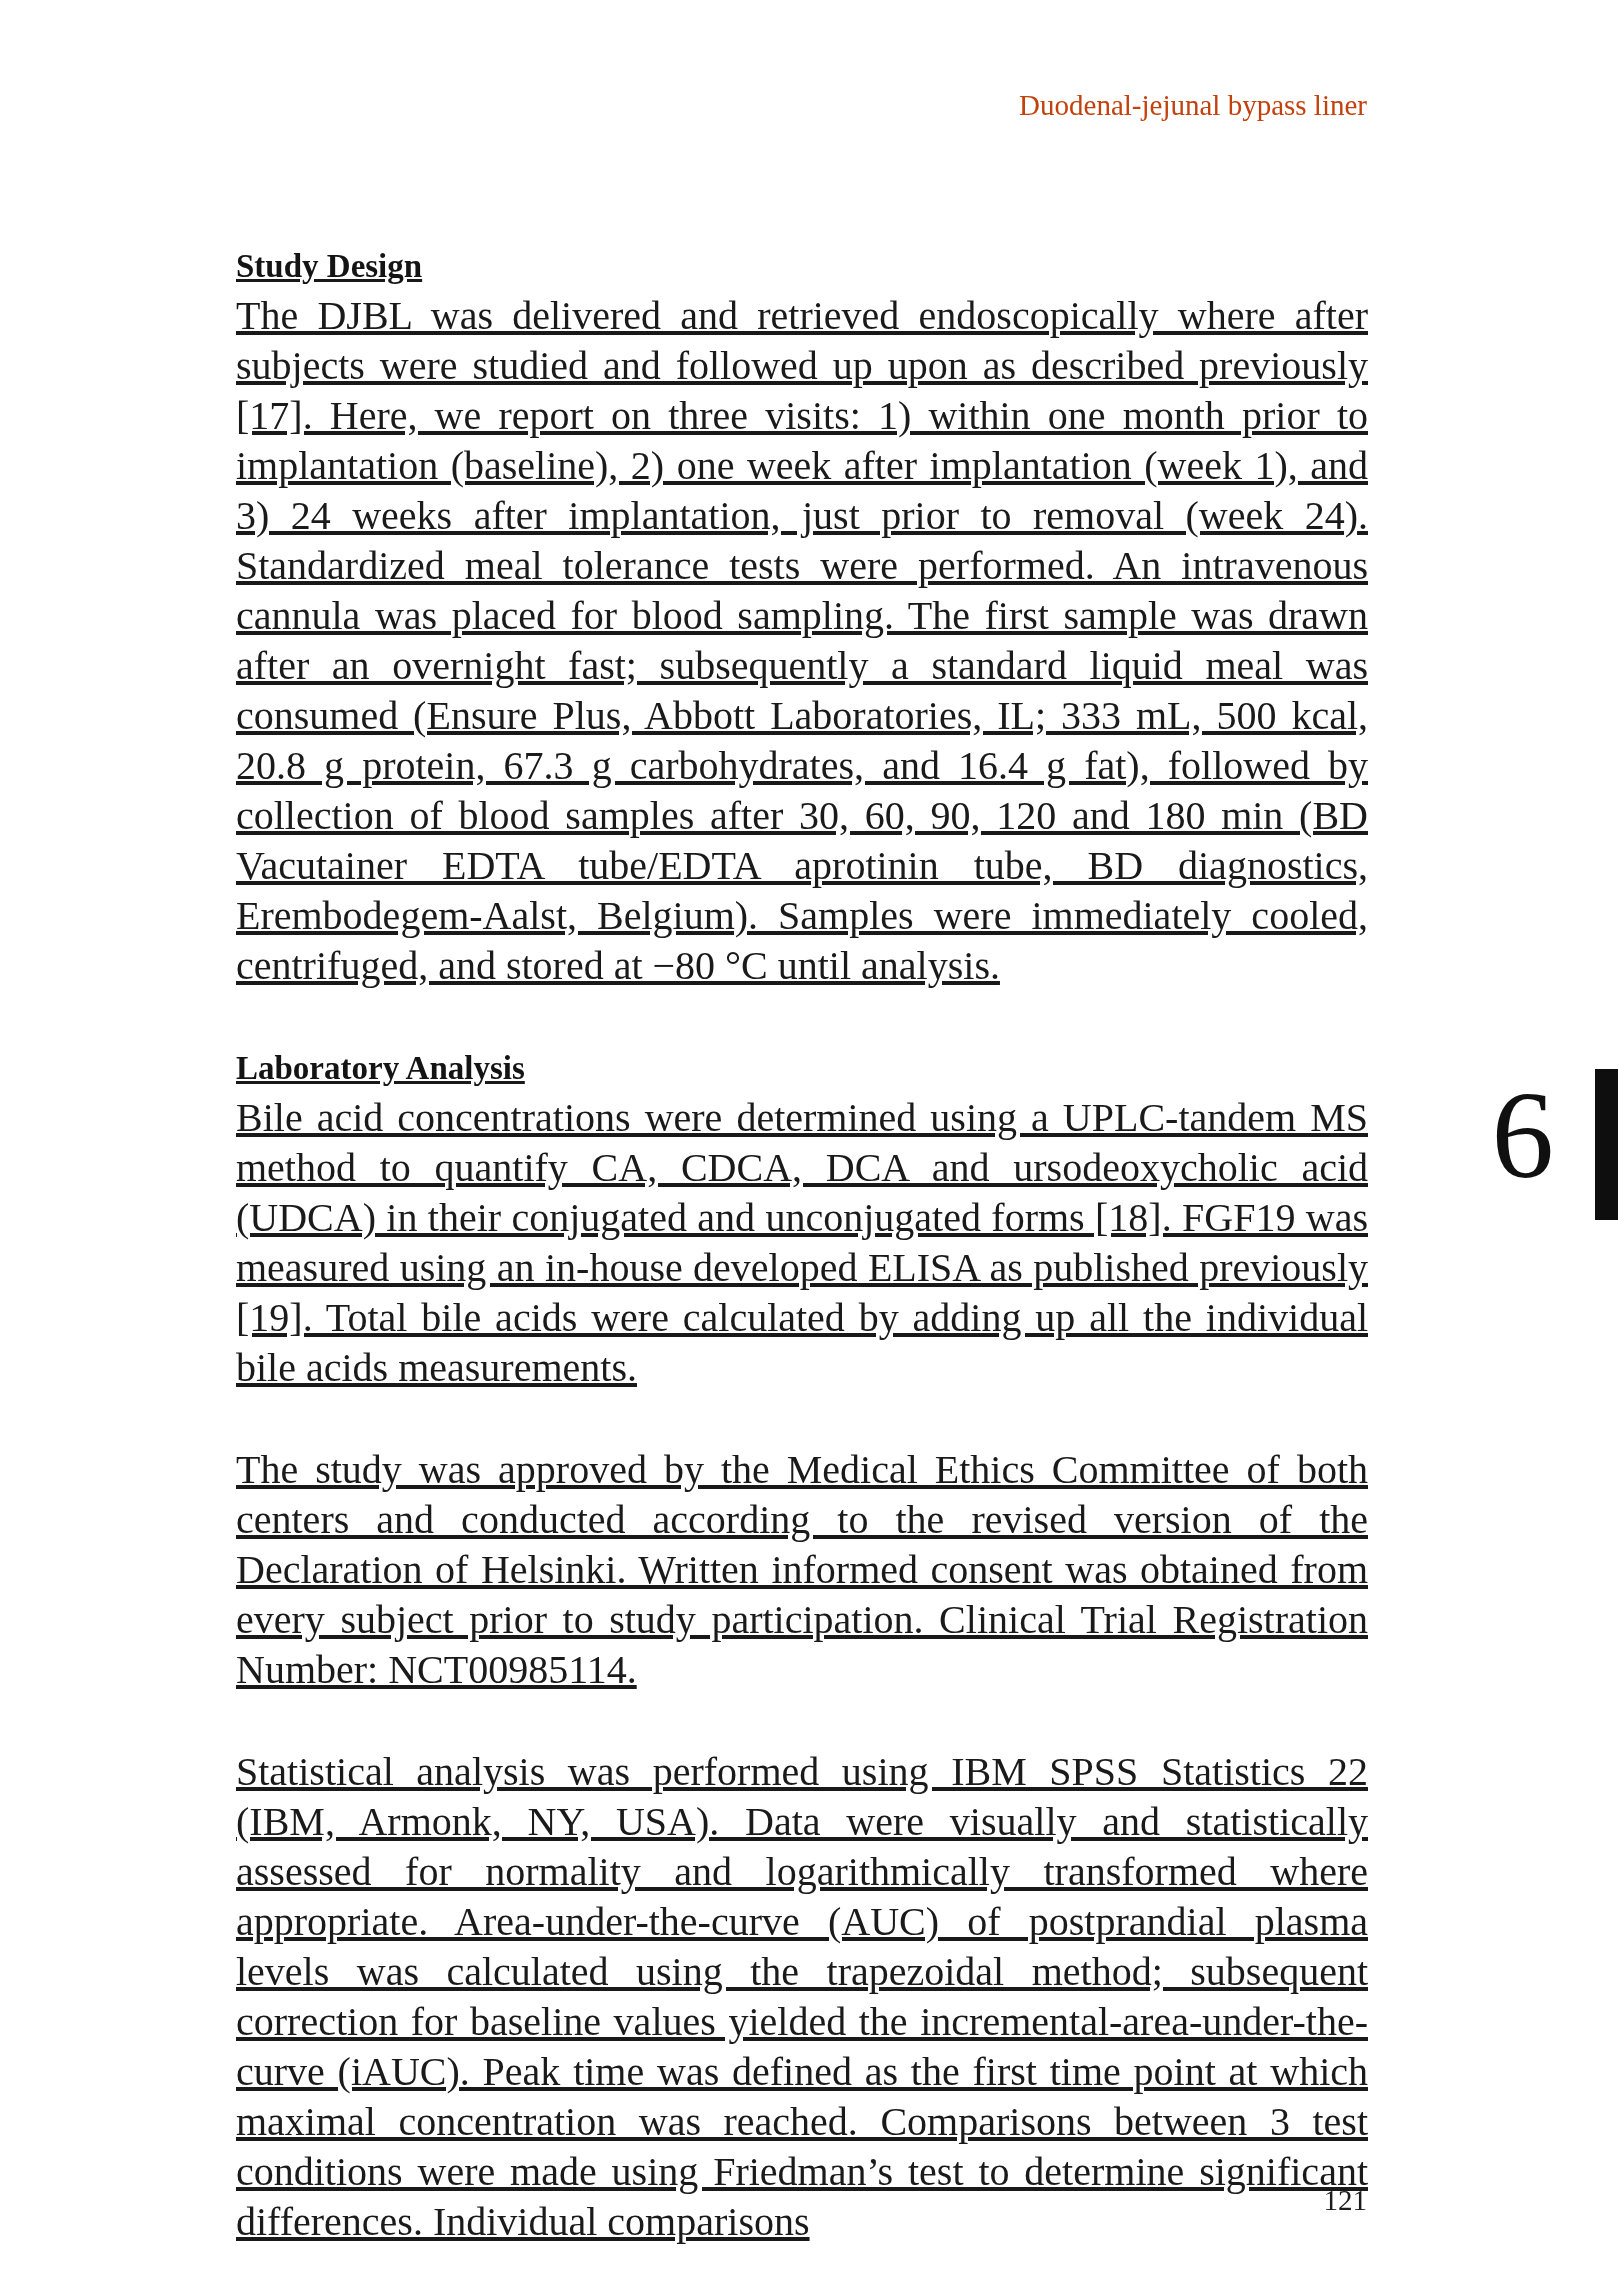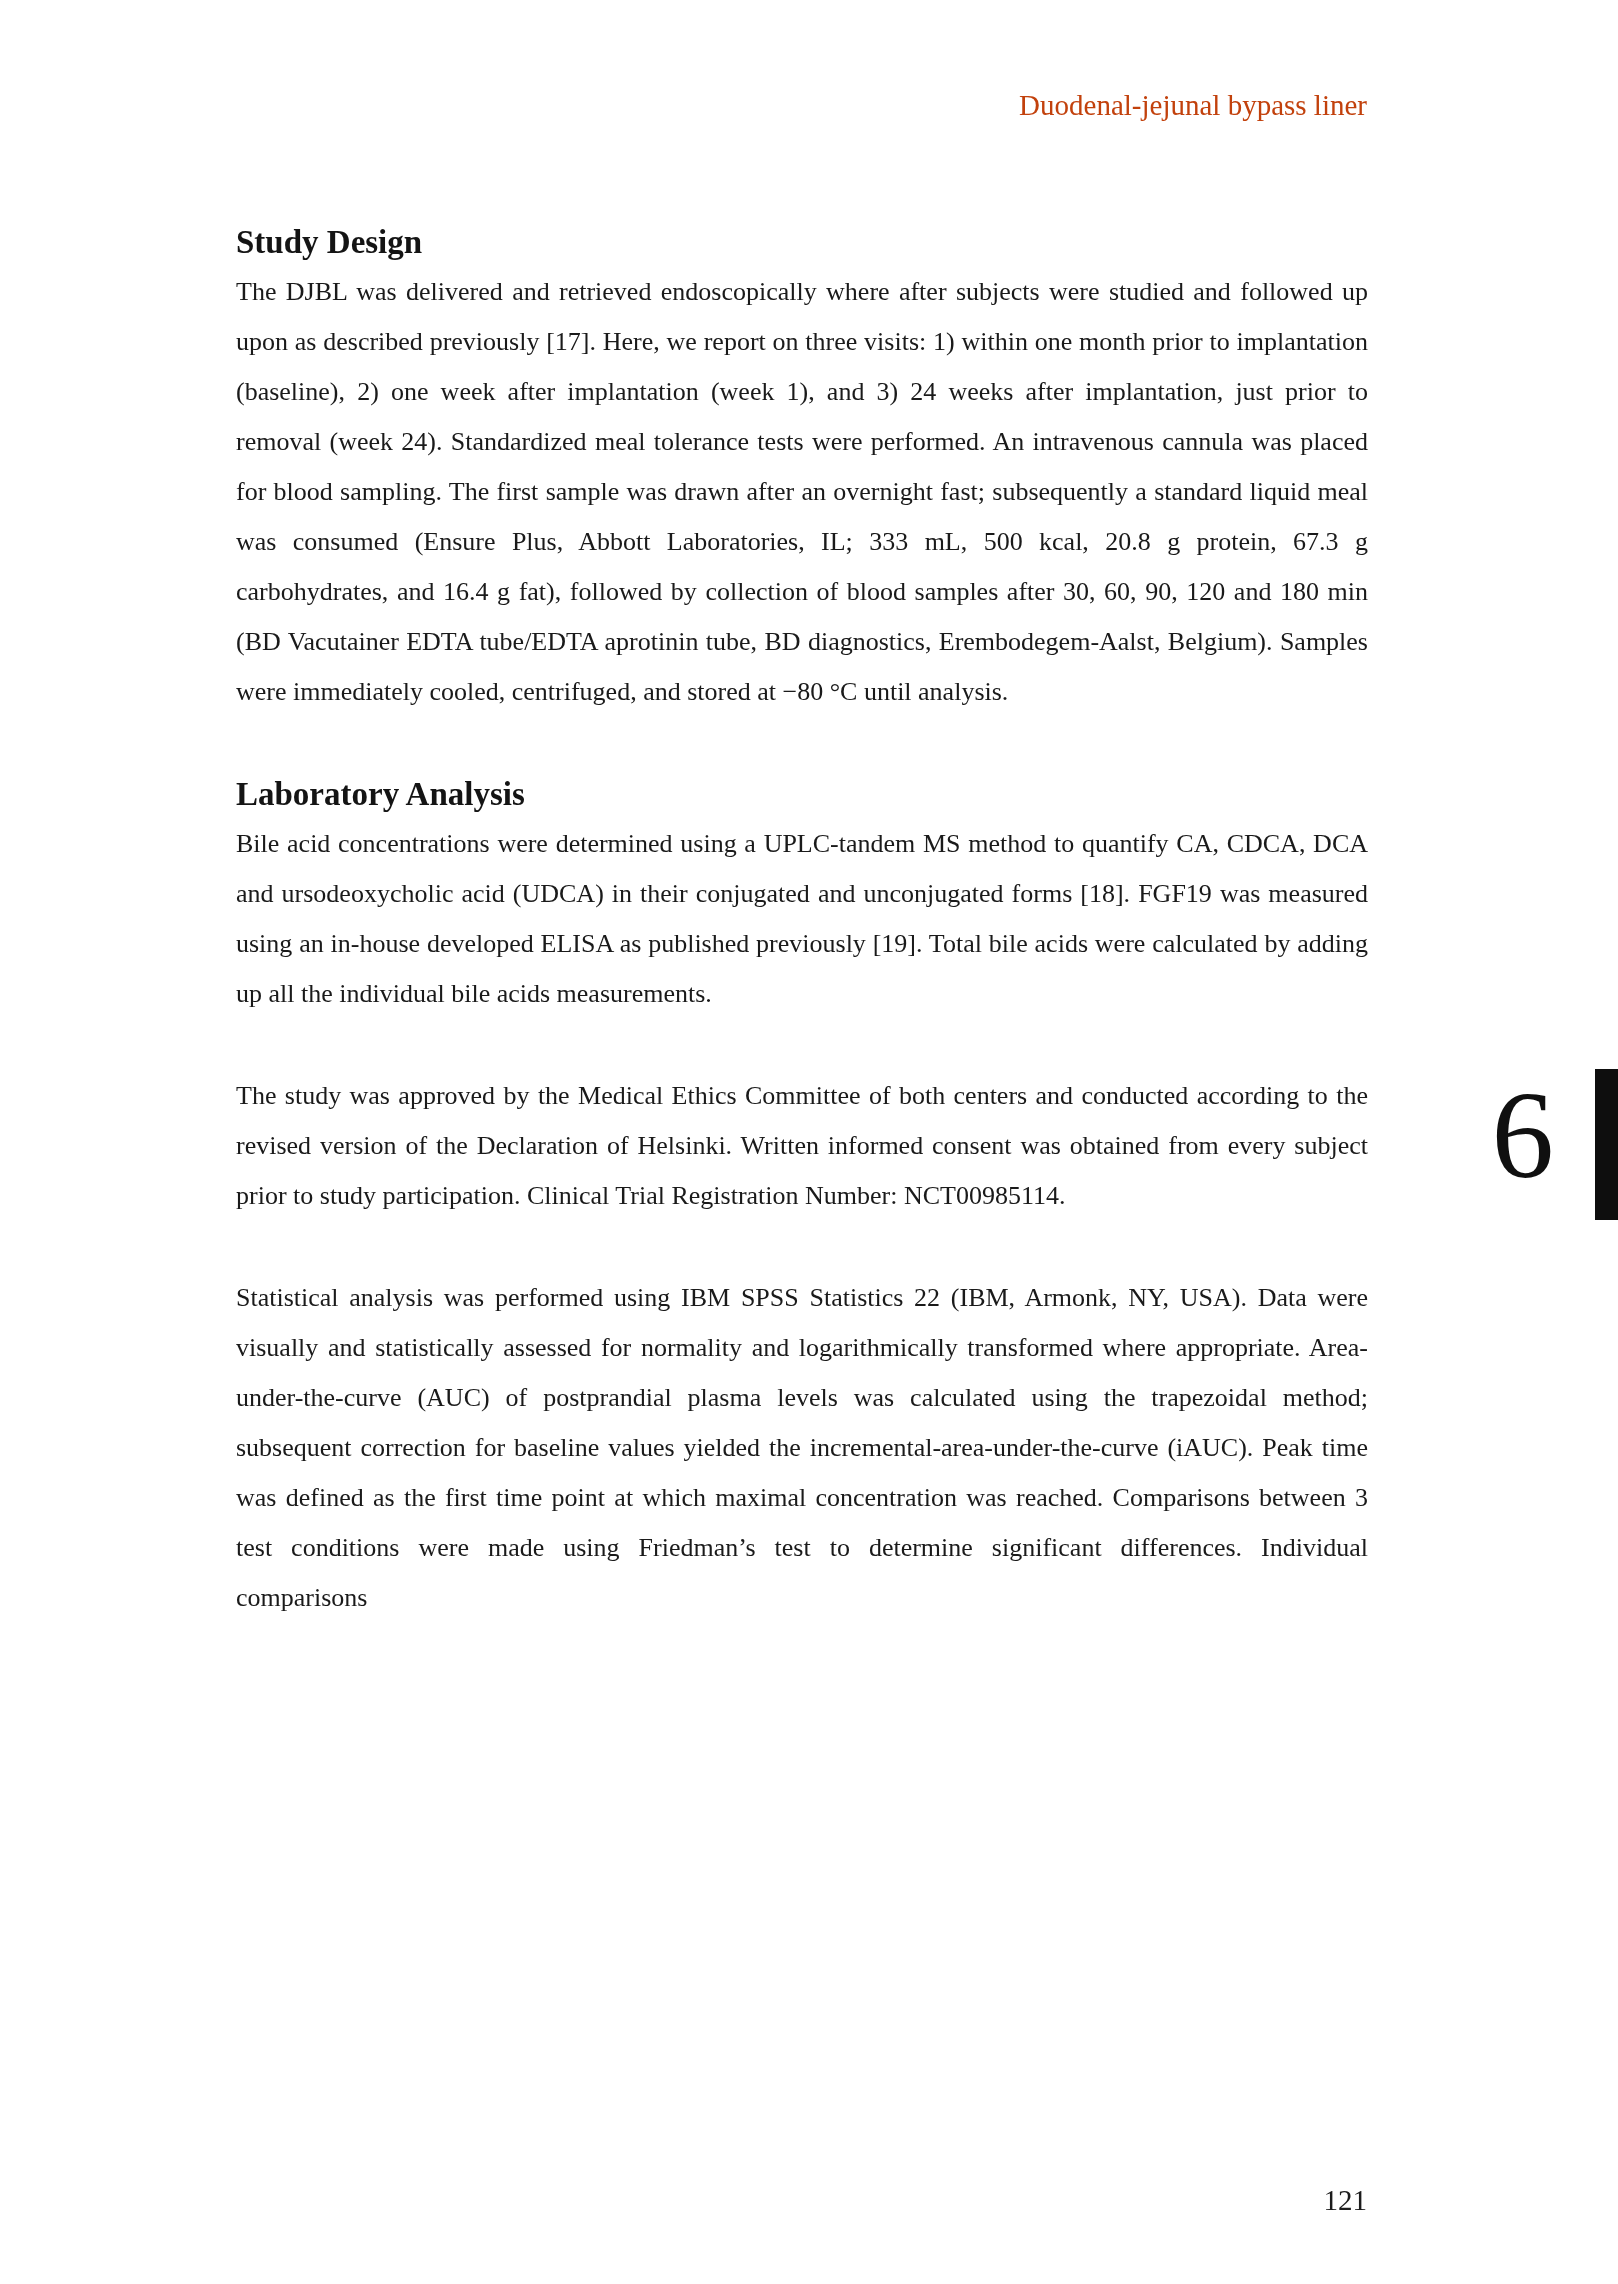--- a/index.html
+++ b/index.html
@@ -17,36 +17,37 @@
     position: absolute;
     top: 88px;
     right: 252px;
     font-size: 29px;
     line-height: 1.2;
     color: #c2410c;
   }
   .text-block {
     position: absolute;
     left: 236px;
-    top: 217px;
+    top: 241px;
     width: 1132px;
+    text-decoration: underline;
   }
   section.doc-section + section.doc-section {
     margin-top: 52px;
   }
   h2.section-heading {
     margin: 0;
     font-size: 33px;
     font-weight: bold;
     line-height: 50px;
     color: #141414;
   }
   p.section-body {
     margin: 0;
-    font-size: 26px;
+    font-size: 40px;
     line-height: 50px;
     text-align: justify;
     text-justify: inter-word;
     color: #1a1a1a;
   }
   .chapter-number {
     position: absolute;
     top: 1064px;
     right: 65px;
     font-size: 125px;

